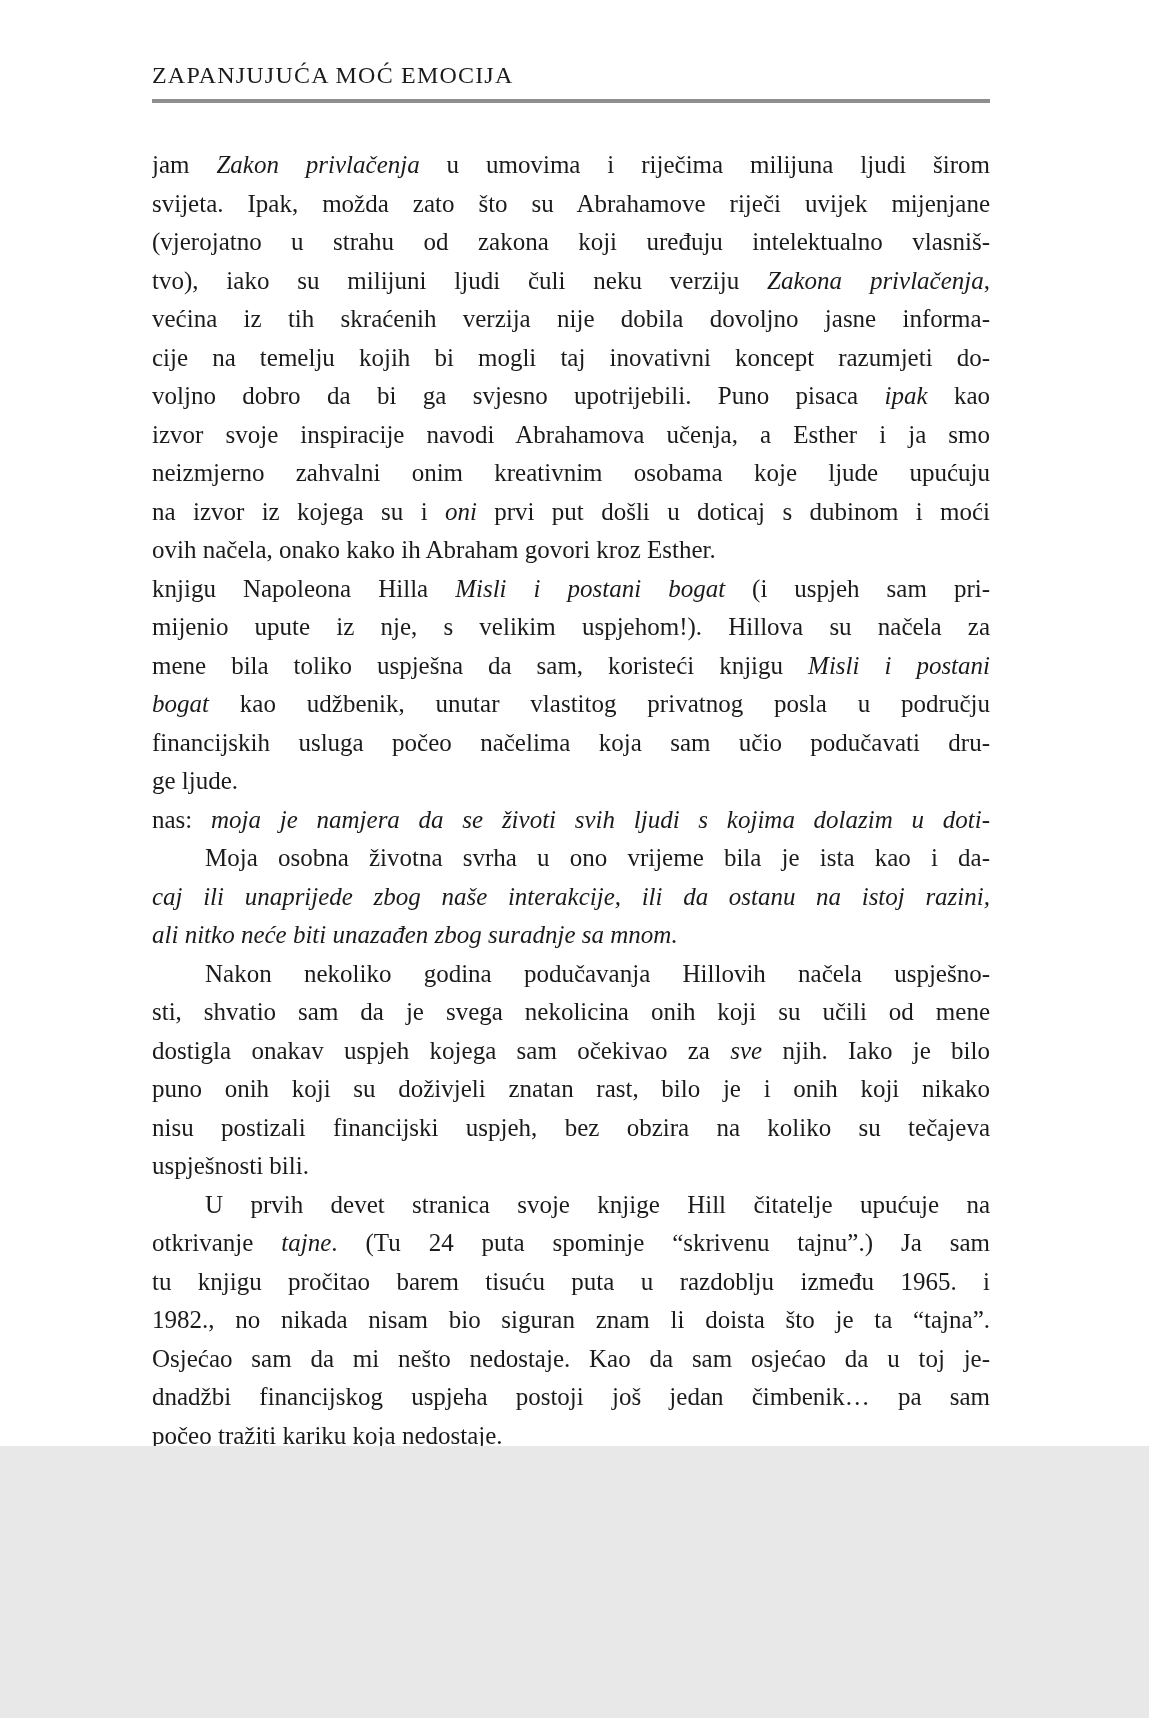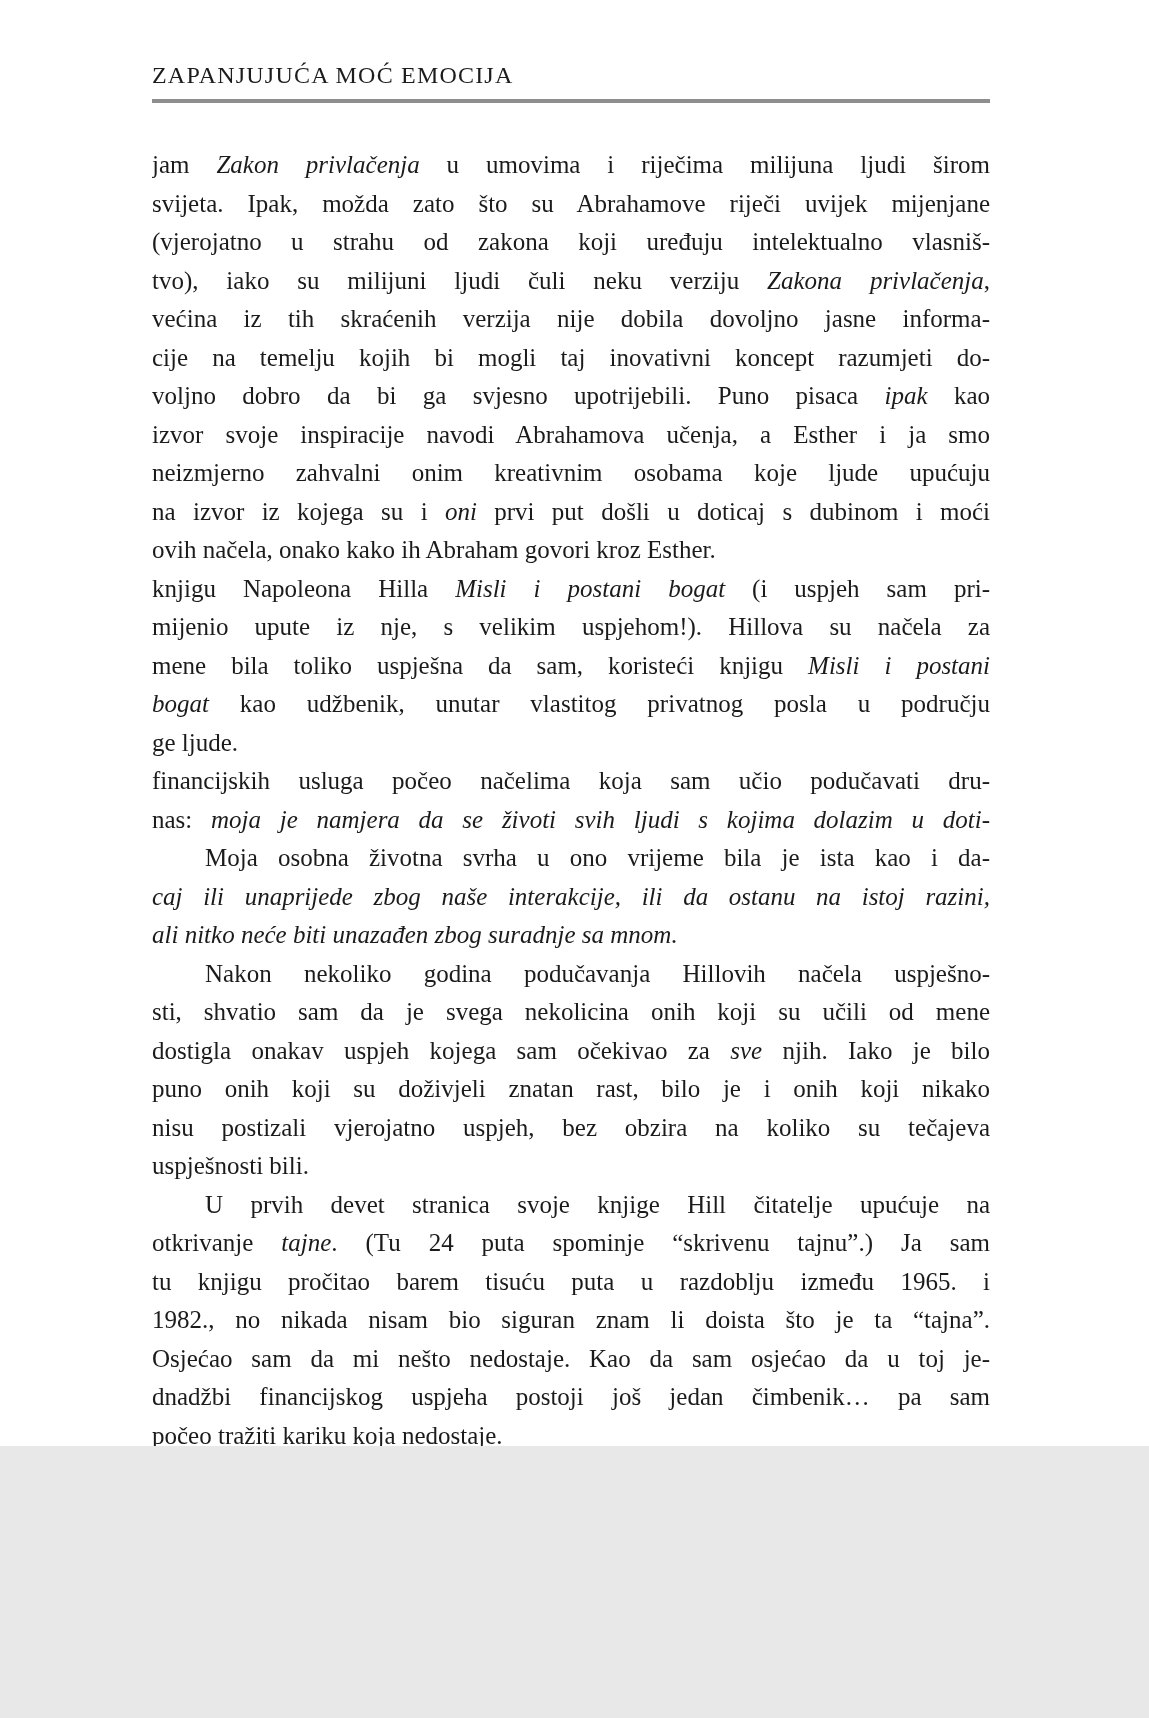--- a/index.html
+++ b/index.html
@@ -88,31 +88,31 @@
       <div class="line"><span>cije na temelju kojih bi mogli taj inovativni koncept razumjeti do-</span></div>
       <div class="line"><span>voljno dobro da bi ga svjesno upotrijebili. Puno pisaca </span><em>ipak</em><span> kao</span></div>
       <div class="line"><span>izvor svoje inspiracije navodi Abrahamova učenja, a Esther i ja smo</span></div>
       <div class="line"><span>neizmjerno zahvalni onim kreativnim osobama koje ljude upućuju</span></div>
       <div class="line"><span>na izvor iz kojega su i </span><em>oni</em><span> prvi put došli u doticaj s dubinom i moći</span></div>
       <div class="line end"><span>ovih načela, onako kako ih Abraham govori kroz Esther.</span></div>
       <div class="line"><span>knjigu Napoleona Hilla </span><em>Misli i postani bogat</em><span> (i uspjeh sam pri-</span></div>
       <div class="line"><span>mijenio upute iz nje, s velikim uspjehom!). Hillova su načela za</span></div>
       <div class="line"><span>mene bila toliko uspješna da sam, koristeći knjigu </span><em>Misli i postani</em></div>
       <div class="line"><em>bogat</em><span> kao udžbenik, unutar vlastitog privatnog posla u području</span></div>
+      <div class="line"><span>financijskih usluga počeo načelima koja sam učio podučavati dru-</span></div>
       <div class="line end"><span>ge ljude.</span></div>
-      <div class="line"><span>financijskih usluga počeo načelima koja sam učio podučavati dru-</span></div>
       <div class="line"><span>nas: </span><em>moja je namjera da se životi svih ljudi s kojima dolazim u doti-</em></div>
       <div class="line indent"><span>Moja osobna životna svrha u ono vrijeme bila je ista kao i da-</span></div>
       <div class="line"><em>caj ili unaprijede zbog naše interakcije, ili da ostanu na istoj razini,</em></div>
       <div class="line end"><em>ali nitko neće biti unazađen zbog suradnje sa mnom.</em></div>
       <div class="line indent"><span>Nakon nekoliko godina podučavanja Hillovih načela uspješno-</span></div>
       <div class="line"><span>sti, shvatio sam da je svega nekolicina onih koji su učili od mene</span></div>
       <div class="line"><span>dostigla onakav uspjeh kojega sam očekivao za </span><em>sve</em><span> njih. Iako je bilo</span></div>
       <div class="line"><span>puno onih koji su doživjeli znatan rast, bilo je i onih koji nikako</span></div>
-      <div class="line"><span>nisu postizali vjerojatno uspjeh, bez obzira na koliko su tečajeva</span></div>
+      <div class="line"><span>nisu postizali financijski uspjeh, bez obzira na koliko su tečajeva</span></div>
       <div class="line end"><span>uspješnosti bili.</span></div>
       <div class="line indent"><span>U prvih devet stranica svoje knjige Hill čitatelje upućuje na</span></div>
       <div class="line"><span>otkrivanje </span><em>tajne</em><span>. (Tu 24 puta spominje “skrivenu tajnu”.) Ja sam</span></div>
       <div class="line"><span>tu knjigu pročitao barem tisuću puta u razdoblju između 1965. i</span></div>
       <div class="line"><span>1982., no nikada nisam bio siguran znam li doista što je ta “tajna”.</span></div>
       <div class="line"><span>Osjećao sam da mi nešto nedostaje. Kao da sam osjećao da u toj je-</span></div>
       <div class="line"><span>dnadžbi financijskog uspjeha postoji još jedan čimbenik… pa sam</span></div>
       <div class="line end"><span>počeo tražiti kariku koja nedostaje.</span></div>
     </div>
   <div class="page-footer">

